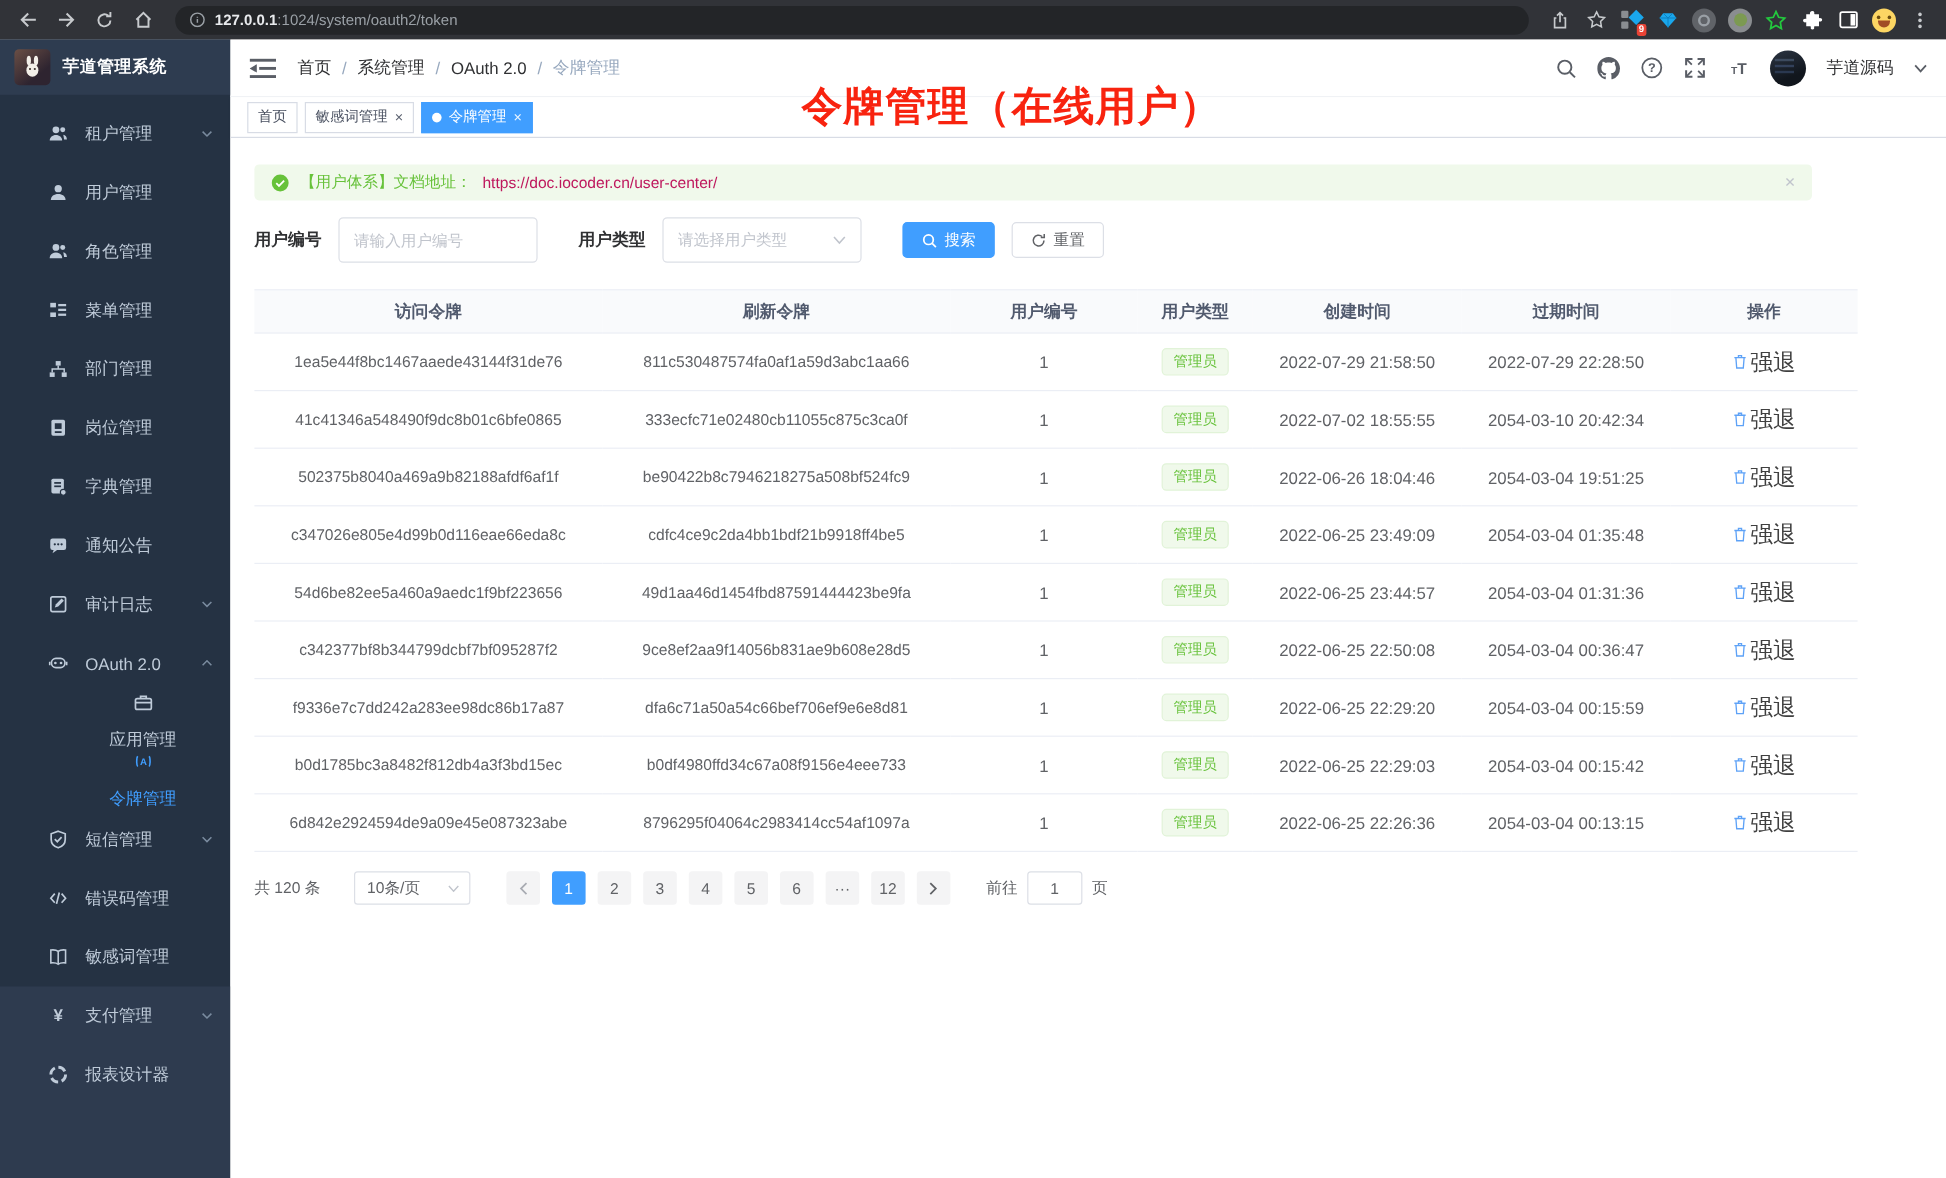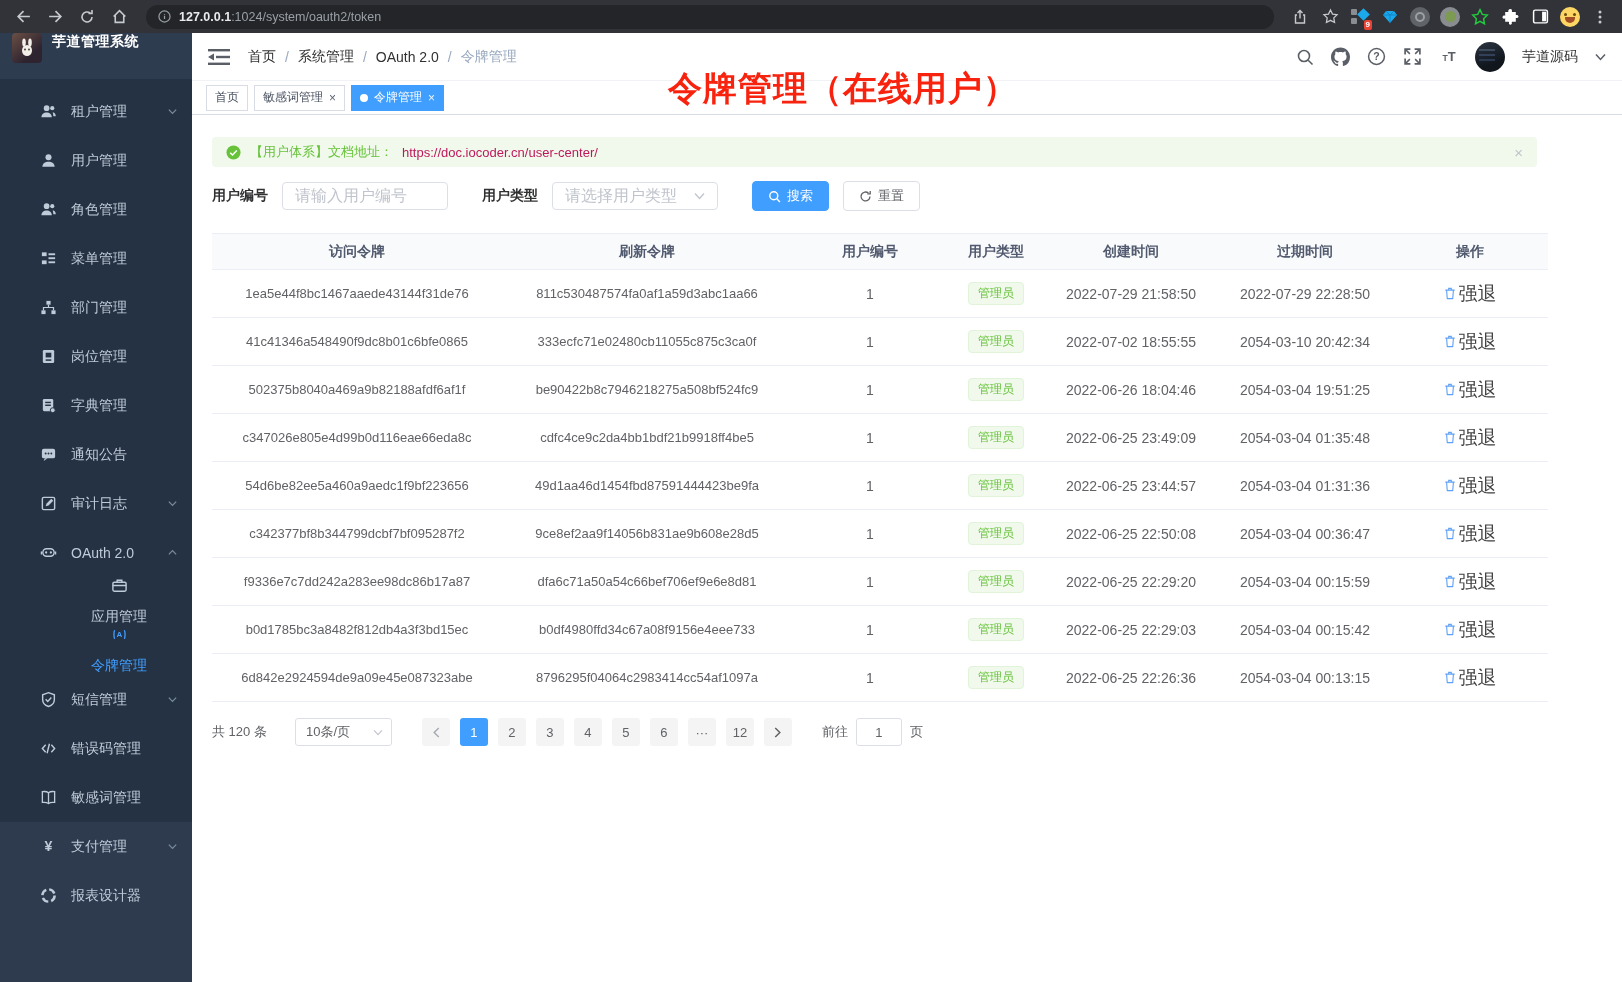--- a/index.html
+++ b/index.html
@@ -24,21 +24,21 @@
   .circ-dark i { width:10px; height:10px; border:2px solid #9aa0a6; border-radius:50%; }
   .circ-green { width:20px; height:20px; border-radius:50%; background:#8a8d90; display:flex; align-items:center; justify-content:center; }
   .circ-green i { width:11px; height:11px; border-radius:50%; background:#7c9a52; }
   .smiley { width:20px; height:20px; border-radius:50%; background:#fdd663; position:relative; }
   .smiley:before { content:""; position:absolute; left:4px; top:6px; width:3px; height:3px; border-radius:50%; background:#6b4c10; box-shadow:9px 0 0 #6b4c10; }
   .smiley:after { content:""; position:absolute; left:5px; top:10px; width:10px; height:6px; border-radius:0 0 10px 10px; background:#a14d25; }
 
   
   .sidebar { position:absolute; left:0; top:33px; width:192px; height:949px;
     background:#253243; display:flex; flex-direction:column; }
-  .logo-row { height:46px; background:#2e3c50; display:flex; align-items:flex-start; padding:0 12px; gap:10px; flex:0 0 auto; }
+  .logo-row { height:46px; background:#2e3c50; display:flex; align-items:center; padding:0 12px; gap:10px; flex:0 0 auto; }
   .logo-img { width:30px; height:30px; border-radius:4px; background:linear-gradient(140deg,#6b4f45,#2e2430 70%);
     display:flex; align-items:center; justify-content:center; flex:0 0 auto; }
   .logo-title { color:#fff; font-size:14px; font-weight:700; letter-spacing:.5px; }
   .menu { padding-top:8px; }
   .menu-item { height:49px; display:flex; align-items:center; padding:0 14px 0 40px; gap:14px;
     color:#bfcbd9; font-size:14px; cursor:pointer; position:relative; }
   .menu-item.sub { padding-left:60px;flex-direction:column; }
   .menu-item.active { color:#409eff; }
   .mi { width:17px; height:17px; flex:0 0 auto; }
   .mi-label { flex:1; white-space:nowrap; }
@@ -68,31 +68,31 @@
   .tag-tab.active { background:#409eff; border-color:#409eff; color:#fff; }
   .tab-dot { width:8px; height:8px; border-radius:50%; background:#fff; }
   .tab-close { font-size:12px; line-height:1; opacity:.9; }
 
   
   .annotation { position:absolute; left:668px; top:66px; font-size:34px; font-weight:700;
     color:#f8230f; letter-spacing:1px; z-index:5; white-space:nowrap; }
 
   
   .main { position:absolute; left:192px; top:115px; width:1430px; height:867px; background:#fff;
-    padding:22px 85px 0 20px; }
+    padding:22px 112px 0 20px; }
   .alert { height:30px; background:#f0f9eb; border-radius:4px; display:flex; align-items:center;
     padding:0 14px; gap:9px; }
   .alert-text { font-size:13px; color:#67c23a; }
   .alert-link { font-size:13px; color:#be185d; text-decoration:none; }
   .alert-close { margin-left:auto; color:#c0c4cc; font-size:15px; cursor:pointer; }
 
   .filter-row { margin-top:14px; display:flex; align-items:center; }
   .f-label { font-size:14px; font-weight:700; color:#303133; margin-right:14px; }
-  .f-input, .f-select { width:166px; height:28px; border:1px solid #dcdfe6; border-radius:4px;
-    font-size:16px; color:#606266; padding:0 12px; background:#fff; }
+  .f-input, .f-select { width:166px; height:38px; border:1px solid #dcdfe6; border-radius:4px;
+    font-size:13px; color:#606266; padding:0 12px; background:#fff; }
   .f-input::placeholder { color:#c0c4cc; }
   .f-select { display:flex; align-items:center; color:#c0c4cc; }
   .f-select .ph { flex:1; }
   .gap32 { width:34px; }
   .btn { height:30px; border-radius:4px; font-size:13px; display:flex; align-items:center; gap:6px;
     padding:0 15px; cursor:pointer; border:1px solid #dcdfe6; background:#fff; color:#606266; }
   .btn.primary { background:#409eff; border-color:#409eff; color:#fff; margin-left:34px; }
   .btn.plain { margin-left:14px; }
 
   

